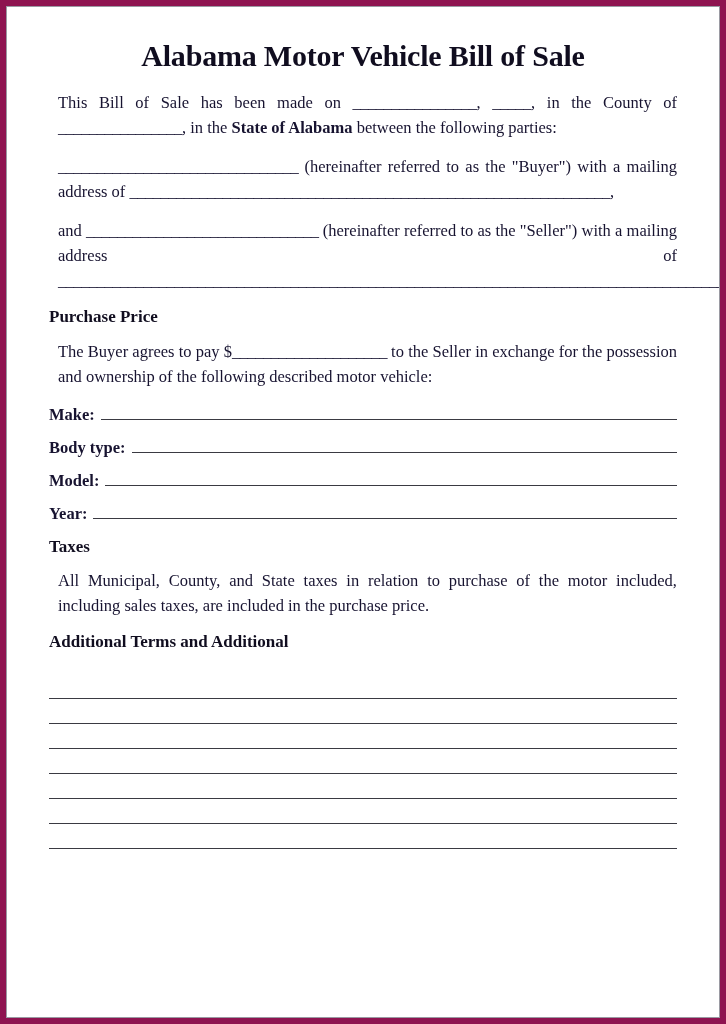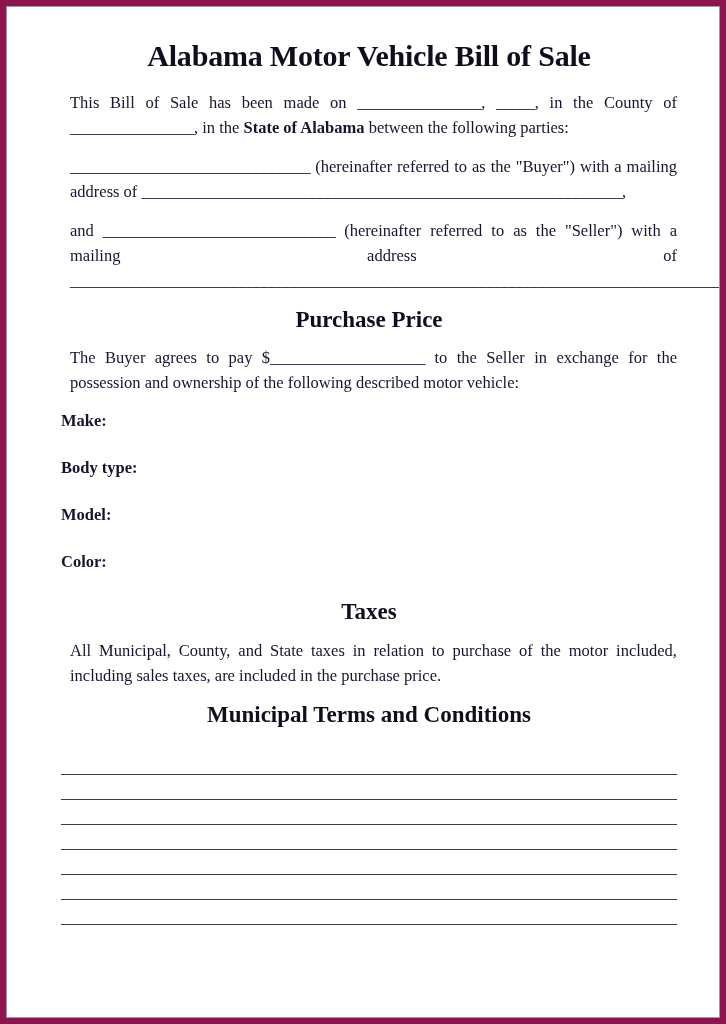--- a/index.html
+++ b/index.html
@@ -21,37 +21,36 @@
     background: #8e1450;
     padding: 6px;
   }
 
   #sheet {
     position: relative;
     width: 100%;
     height: 100%;
     background: #ffffff;
     border: 1px solid #9a9aa2;
-    padding: 22px 42px 10px 54px;
+    padding: 22px 42px 10px 42px;
     overflow: hidden;
   }
 
   .doc-title {
     text-align: center;
     font-size: 30px;
     font-weight: bold;
     letter-spacing: -0.2px;
     color: #100d1f;
     margin: 10px 0 18px 0;
     line-height: 1.1;
   }
 
   .section-title {
-    text-align: center;
-    font-size: 23px;
+    font-size: 17px;
     font-weight: bold;
     color: #100d1f;
     margin: 12px 0 12px 0;
     line-height: 1.15;
   }
 
   p.body-text {
     font-size: 16.5px;
     line-height: 25px;
     color: #171330;
@@ -66,21 +65,20 @@
 
   .fields {
     margin-top: 16px;
   }
   .field-row {
     display: flex;
     align-items: baseline;
     margin-bottom: 13px;
     font-size: 16.5px;
     color: #171330;
-    flex-direction: column;
   }
   .field-label {
     font-weight: bold;
     white-space: nowrap;
     flex: 0 0 auto;
     padding-right: 6px;
   }
   .field-rule {
     flex: 1 1 auto;
     border-bottom: 1.4px solid #3a3a42;
@@ -120,30 +118,30 @@
       </div>
       <div class="field-row">
         <span class="field-label">Body type:</span>
         <span class="field-rule"></span>
       </div>
       <div class="field-row">
         <span class="field-label">Model:</span>
         <span class="field-rule"></span>
       </div>
       <div class="field-row">
-        <span class="field-label">Color:</span>
+        <span class="field-label">Year:</span>
         <span class="field-rule"></span>
       </div>
     </div>
 
     <h2 class="section-title">Taxes</h2>
 
     <p class="body-text">All Municipal, County, and State taxes in relation to purchase of the motor included, including sales taxes, are included in the purchase price.</p>
 
-    <h2 class="section-title">Municipal Terms and Conditions</h2>
+    <h2 class="section-title">Additional Terms and Additional</h2>
 
     <div class="terms-lines">
       <div class="term-line"></div>
       <div class="term-line"></div>
       <div class="term-line"></div>
       <div class="term-line"></div>
       <div class="term-line"></div>
       <div class="term-line"></div>
       <div class="term-line"></div>
     </div>

